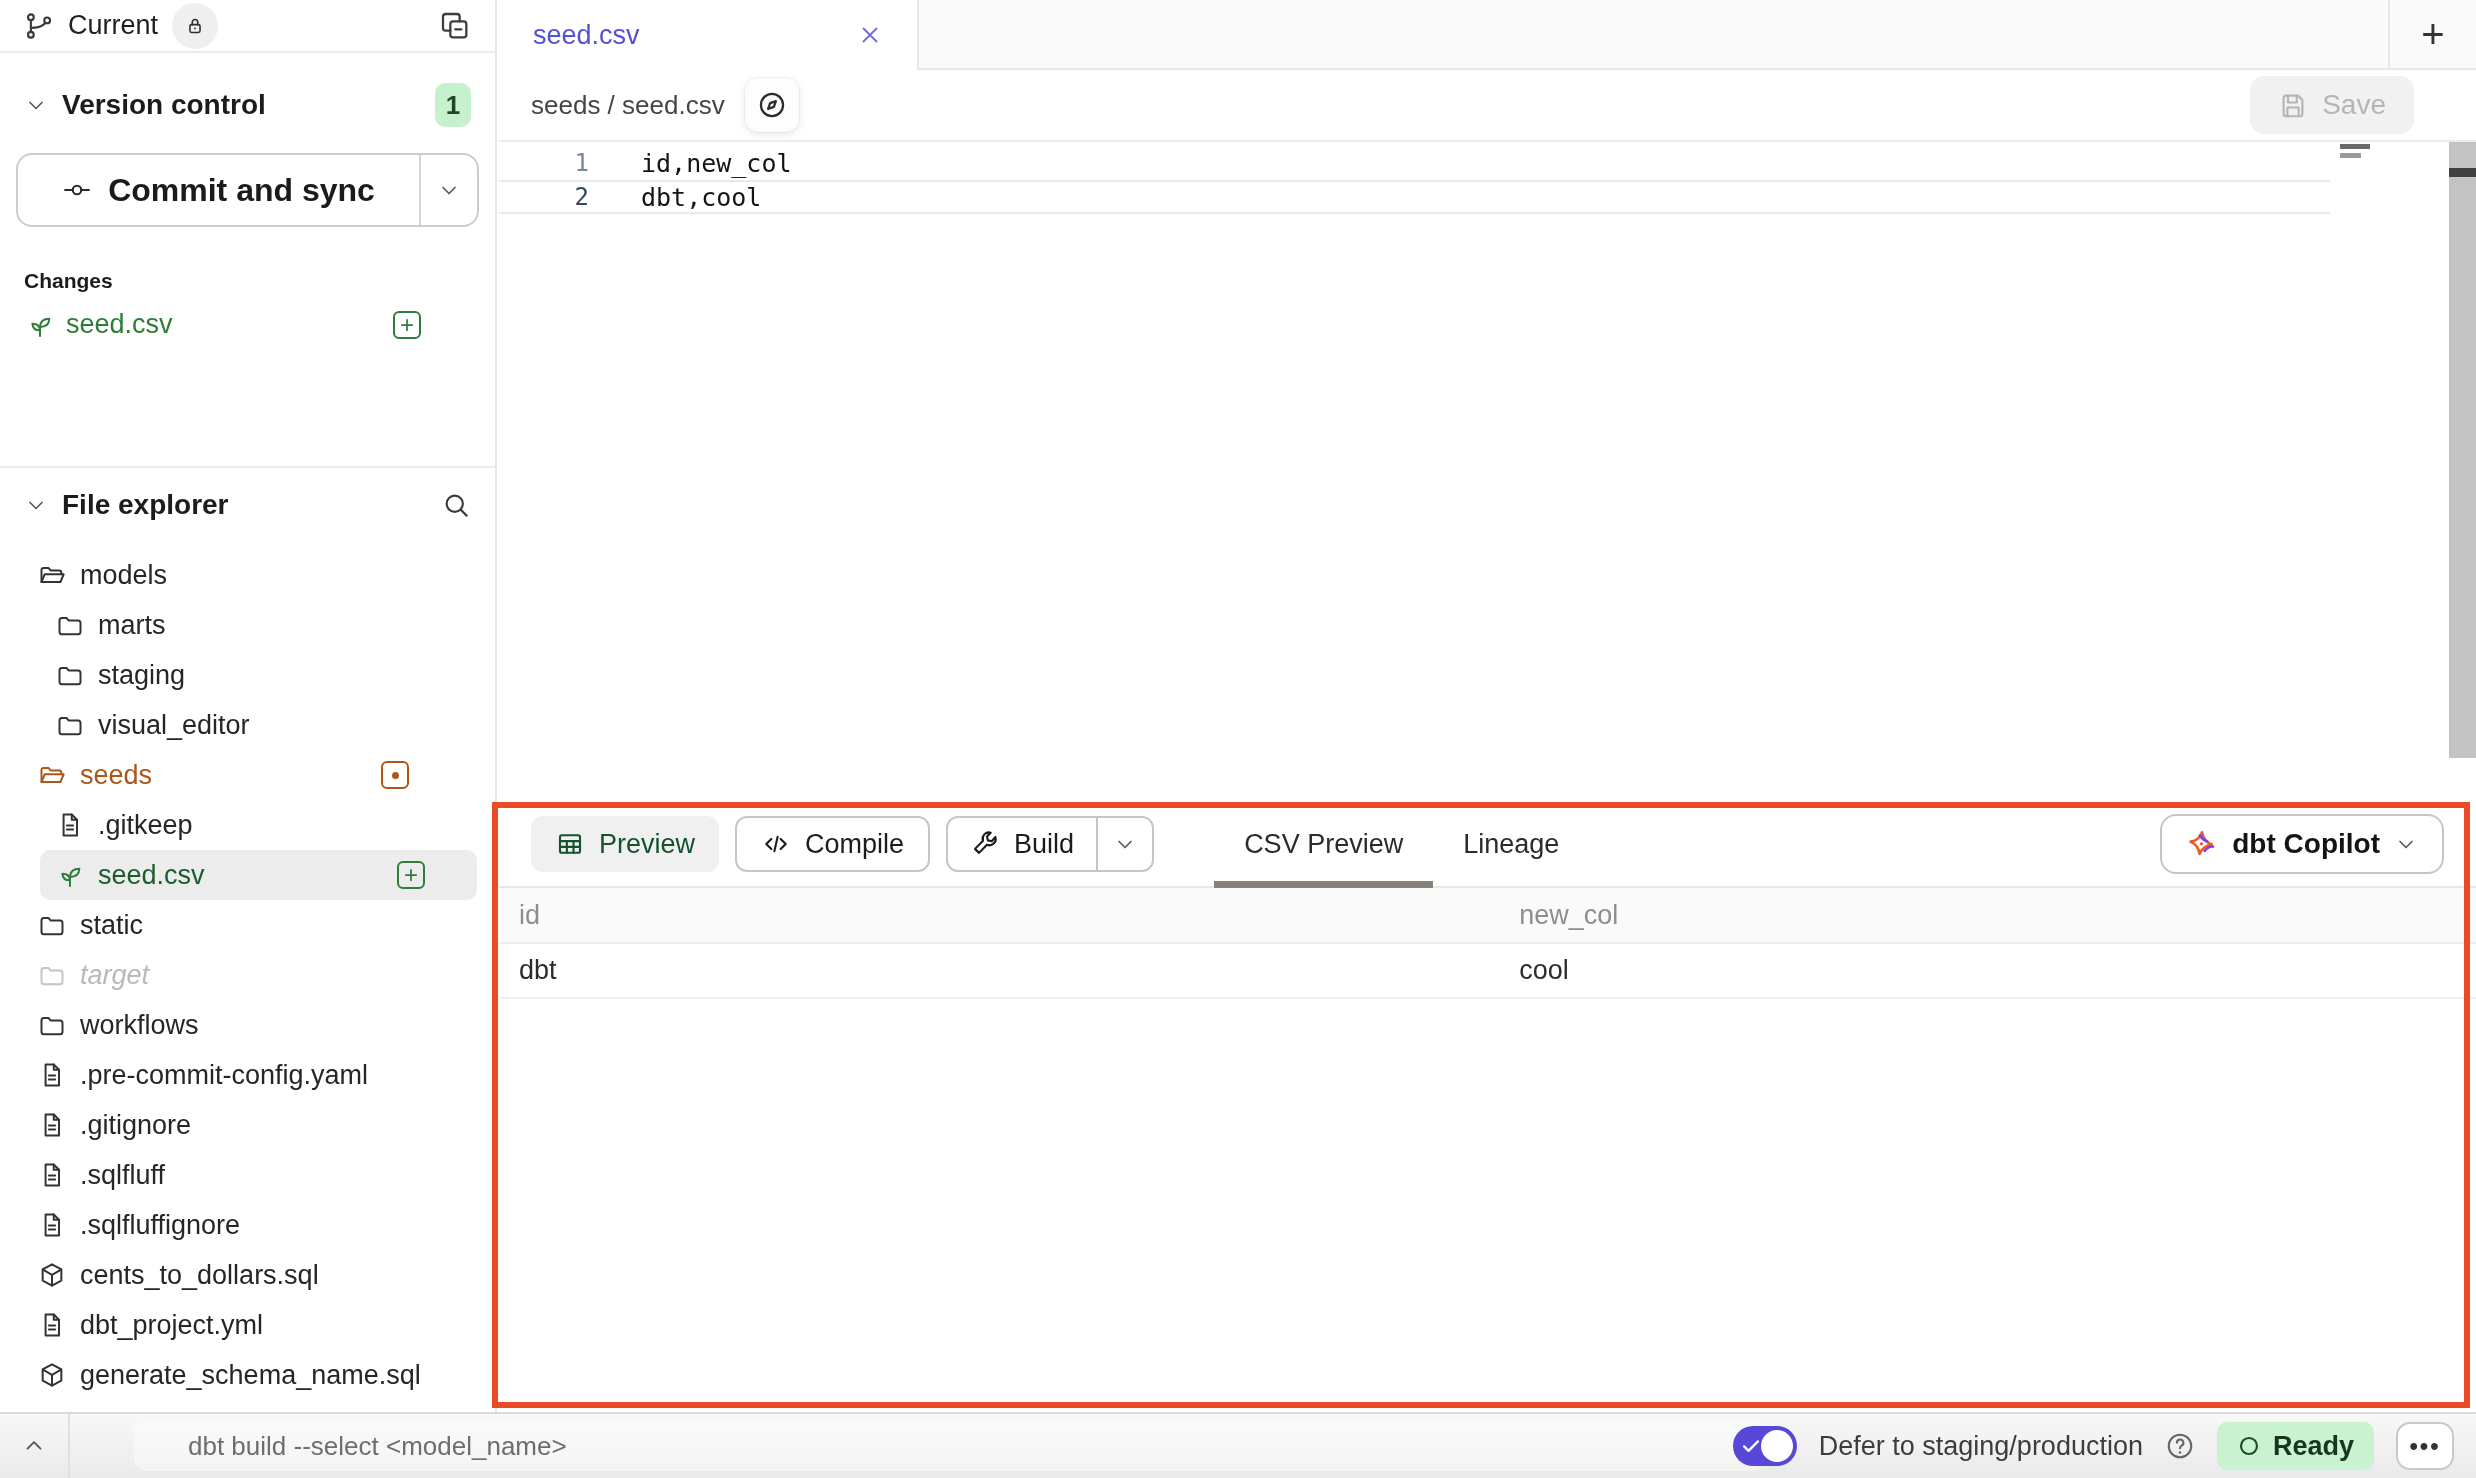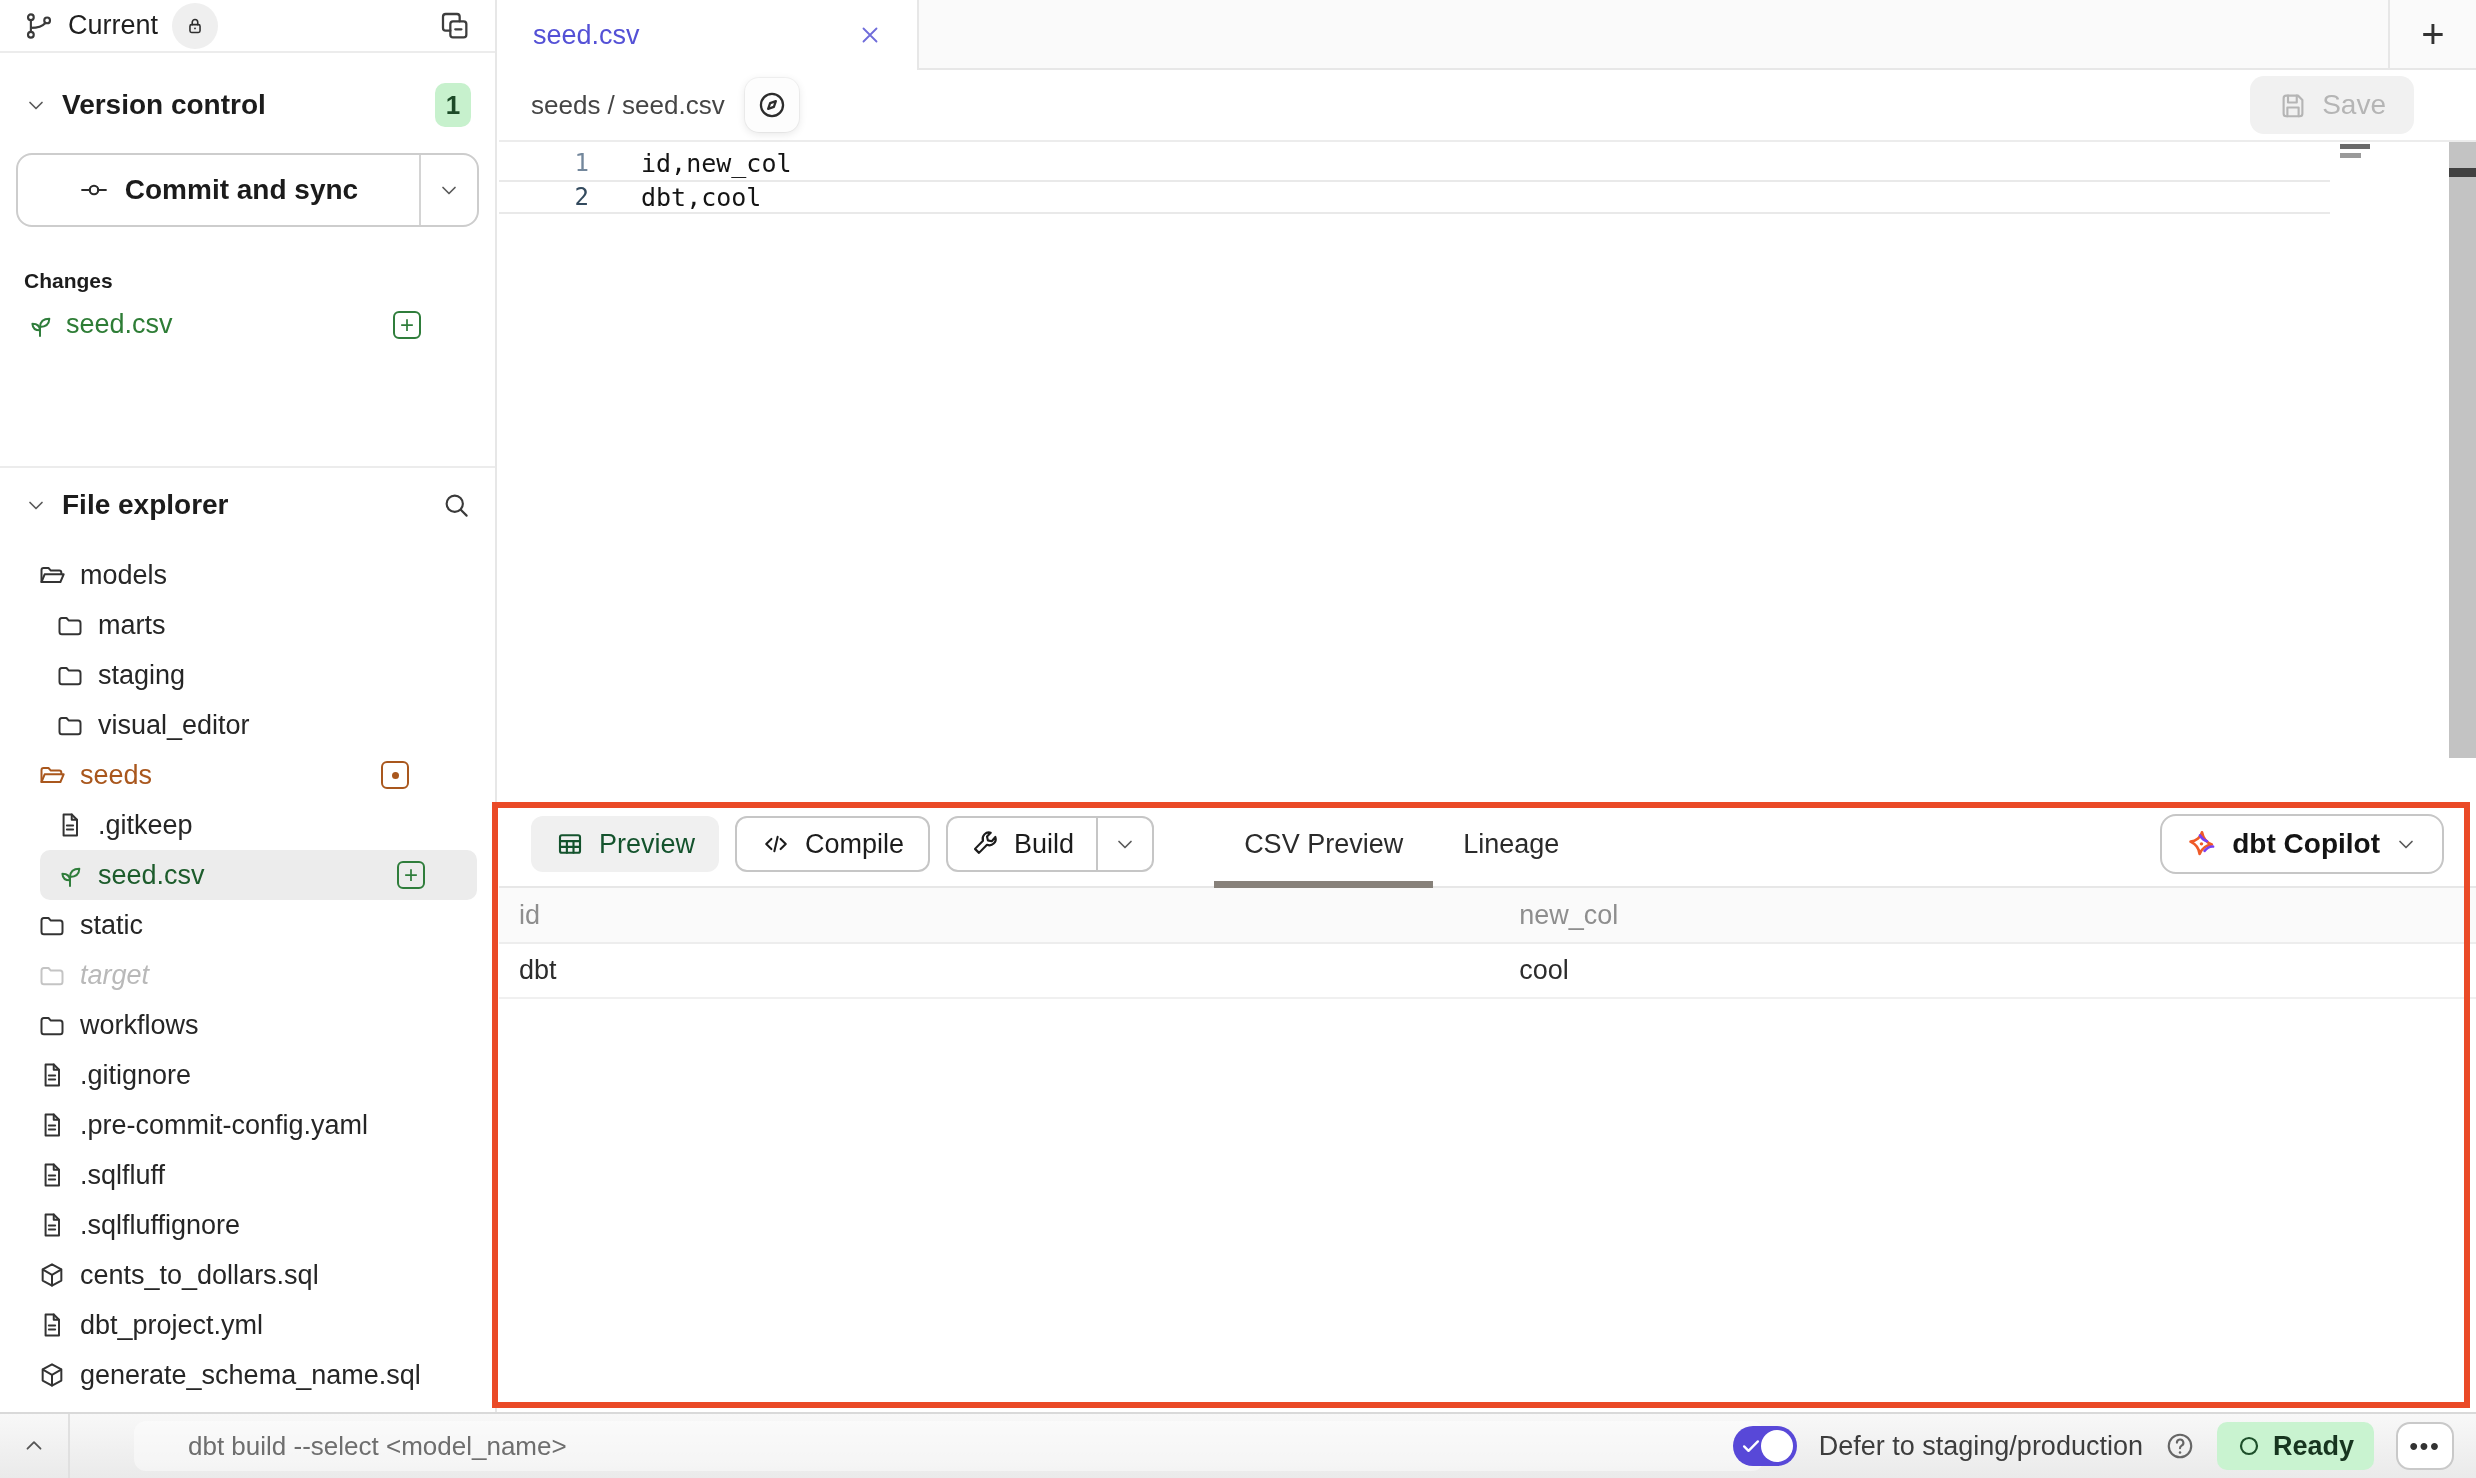--- a/index.html
+++ b/index.html
@@ -28,21 +28,21 @@
   .chev { width:24px; height:24px; color:#5a5a5a; }
   .sec-title { font-size:28px; font-weight:700; color:#1c1c1c; }
   .count-badge { margin-left:auto; min-width:36px; height:44px; padding:0 10px; border-radius:10px;
                  background:#c7f1cd; color:#1c4a27; font-size:26px; font-weight:700;
                  display:flex; align-items:center; justify-content:center; }
 
   .commit-btn { margin:26px 16px 0 16px; height:74px; border:2px solid #cdcdcd; border-radius:16px;
                 background:#fff; display:flex; align-items:stretch; overflow:hidden; cursor:pointer; }
   .commit-main { flex:1; display:flex; align-items:center; justify-content:center; gap:16px; }
   .commit-main .ic { width:30px; height:30px; color:#2b2b2b; }
-  .commit-label { font-size:28px; font-weight:600; color:#1b1b1b; }
+  .commit-label { font-size:32px; font-weight:600; color:#1b1b1b; }
   .commit-split { width:2px; background:#d4d4d4; }
   .commit-caret { width:56px; display:flex; align-items:center; justify-content:center; }
 
   .changes-title { margin:42px 0 0 24px; font-size:21px; font-weight:700; color:#1c1c1c; }
   .change-item { margin:16px 18px 0 26px; display:flex; align-items:center; gap:12px; }
   .change-item .seed-ic { width:28px; height:28px; color:#2f7d3b; }
   .change-name { font-size:27px; font-weight:500; color:#2e7d36; }
   .badge-plus, .badge-dot { margin-left:auto; width:28px; height:28px; border-radius:6px;
         display:flex; align-items:center; justify-content:center; flex:none; }
   .badge-plus { border:2.5px solid #2f7d3b; color:#2f7d3b; font-size:24px; line-height:1; }
@@ -351,31 +351,31 @@
           <span>workflows</span>
         </div>
         <div class="tree-row" style="padding-left: 38px;">
           <span class="ic tree-ic">
             <svg viewBox="0 0 24 24" fill="none" stroke="currentColor" stroke-width="1.7" stroke-linecap="round" stroke-linejoin="round">
               <path d="M6.5 3h7L18 7.5V21H6.5z"></path>
               <path d="M13.5 3v4.5H18"></path>
               <path d="M9.3 12.5h5.4M9.3 15.8h5.4"></path>
             </svg>
           </span>
-          <span>.gitignore</span>
+          <span>.pre-commit-config.yaml</span>
         </div>
         <div class="tree-row" style="padding-left: 38px;">
           <span class="ic tree-ic">
             <svg viewBox="0 0 24 24" fill="none" stroke="currentColor" stroke-width="1.7" stroke-linecap="round" stroke-linejoin="round">
               <path d="M6.5 3h7L18 7.5V21H6.5z"></path>
               <path d="M13.5 3v4.5H18"></path>
               <path d="M9.3 12.5h5.4M9.3 15.8h5.4"></path>
             </svg>
           </span>
-          <span>.pre-commit-config.yaml</span>
+          <span>.gitignore</span>
         </div>
         <div class="tree-row" style="padding-left: 38px;">
           <span class="ic tree-ic">
             <svg viewBox="0 0 24 24" fill="none" stroke="currentColor" stroke-width="1.7" stroke-linecap="round" stroke-linejoin="round">
               <path d="M6.5 3h7L18 7.5V21H6.5z"></path>
               <path d="M13.5 3v4.5H18"></path>
               <path d="M9.3 12.5h5.4M9.3 15.8h5.4"></path>
             </svg>
           </span>
           <span>.sqlfluff</span>

